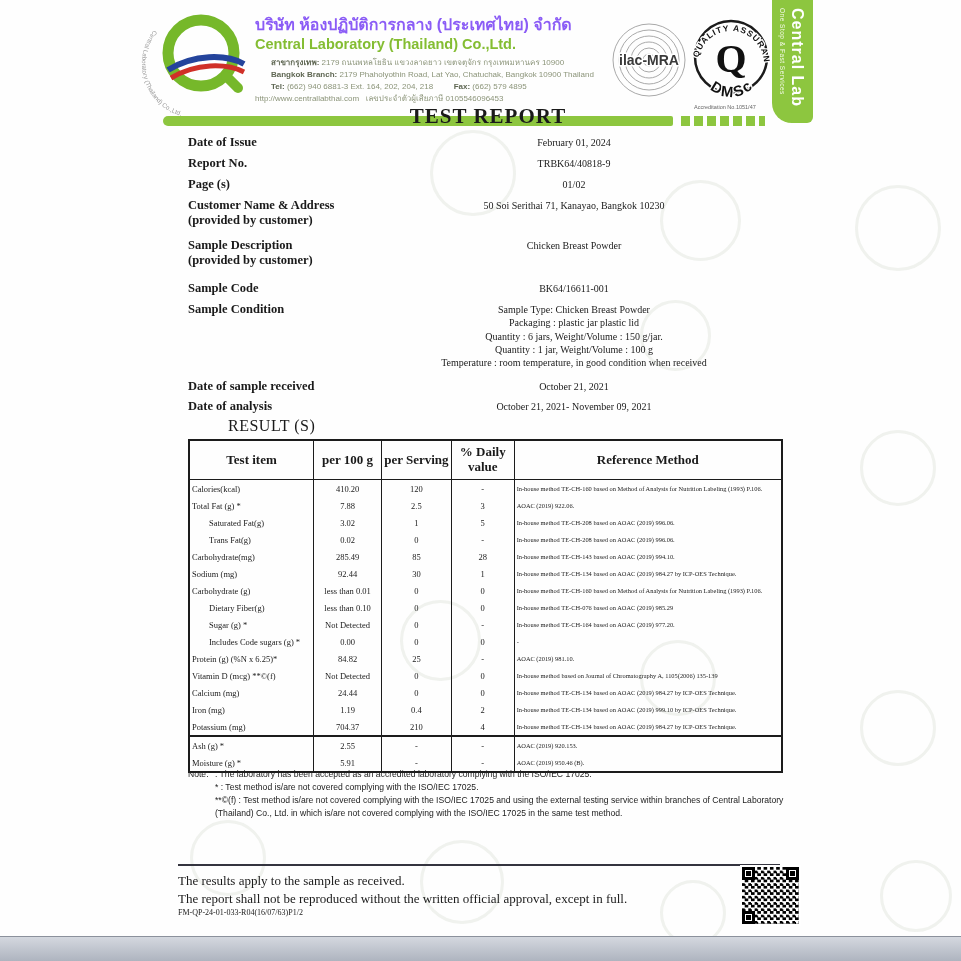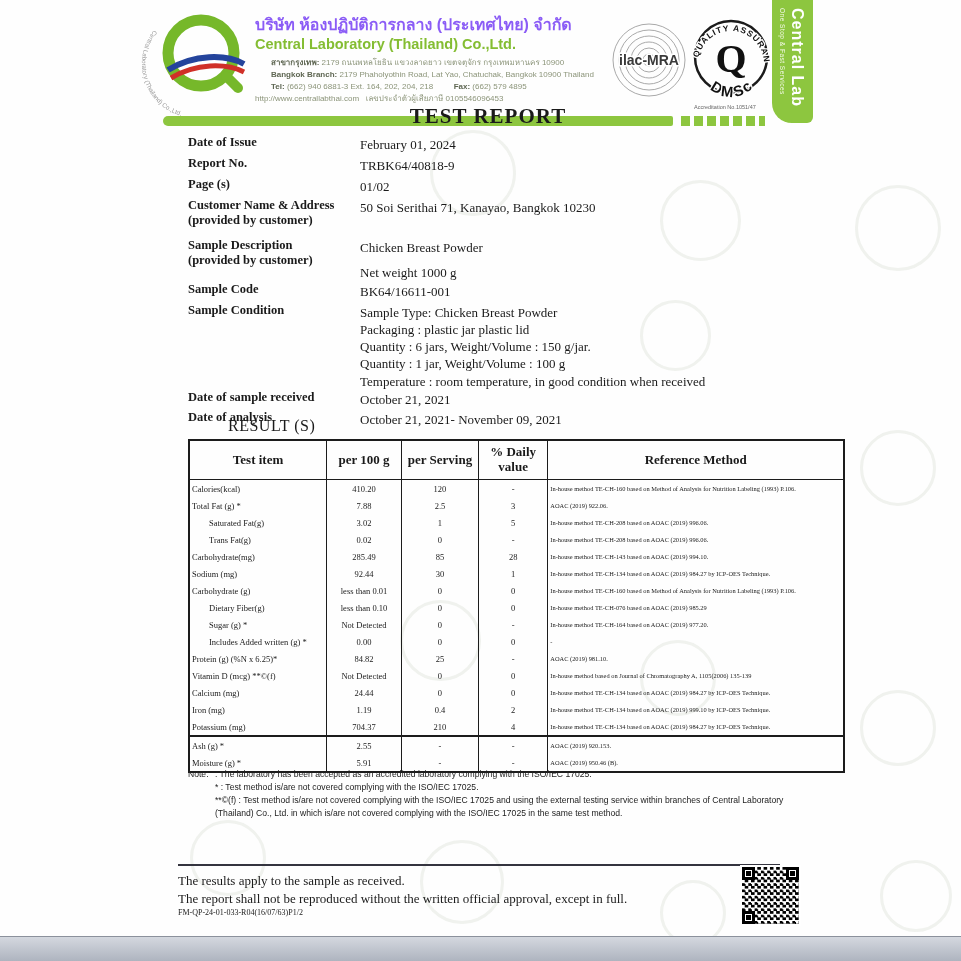--- a/index.html
+++ b/index.html
@@ -27,28 +27,28 @@
           font-weight:bold;color:#fff;letter-spacing:1px;}
   .gbar{position:absolute;left:163px;top:116px;width:510px;height:10px;background:#8dc63f;border-radius:5px 2px 2px 5px;}
   .gbar-dashes{position:absolute;left:681px;top:116px;width:84px;height:10px;
           background:repeating-linear-gradient(90deg,#8dc63f 0 9px,transparent 9px 13px);}
   
   .title{position:absolute;left:188px;top:104px;width:600px;text-align:center;font-size:21px;
          font-weight:bold;letter-spacing:1px;}
   .fields{position:absolute;left:188px;top:135px;width:600px;}
   .frow{display:flex;align-items:flex-start;}
   .flabel{width:172px;flex:none;font-weight:bold;font-size:12.5px;line-height:1.22;}
-  .fvalue{flex:1;font-size:13px;line-height:1.33;padding-top:1px;}
+  .fvalue{flex:1;font-size:10px;line-height:1.33;padding-top:1px;text-align:center;}
   .r-h21{min-height:21px}.r-h40{min-height:40px}.r-h43{min-height:43px}
   .r-h77{min-height:77px}.r-h20{min-height:20px}
   .r-h43 .vline+.vline{margin-top:8px;}
   
   .result{position:absolute;left:188px;top:417px;width:600px;}
   .result-h{font-size:16px;font-weight:normal;letter-spacing:.5px;margin-left:40px;}
-  table.res{border-collapse:collapse;width:657px;margin-top:4px;border:2px solid #1c1c1c;}
+  table.res{border-collapse:collapse;width:595px;margin-top:4px;border:2px solid #1c1c1c;}
   table.res th{border:1px solid #1c1c1c;font-size:13px;font-weight:bold;height:36px;
                line-height:1.12;padding:1px 2px;}
   table.res td{border-left:1px solid #1c1c1c;border-right:1px solid #1c1c1c;height:17px;
                padding:0 2px;vertical-align:middle;}
   td.c-item{font-size:8.5px;padding-left:7px;}
   tr.indent td.c-item{padding-left:19px;}
   td.c-num{font-size:8.5px;text-align:center;}
   td.c-ref{font-size:6.4px;padding-left:5px;color:#222;}
   tr.sep td{border-top:2px solid #1c1c1c;}
   
@@ -204,21 +204,20 @@
         </div>
       </div>
       <div class="frow r-h43">
         <div class="flabel">
           <div>Sample Description</div>
           <div>(provided by customer)</div>
         </div>
         <div class="fvalue">
 
         <div class="vline">Chicken Breast Powder</div>
-          <div class="vline">Net weight 1000 g</div>
         </div>
       </div>
       <div class="frow r-h21">
         <div class="flabel">
           <div>Sample Code</div>
           <div></div>
         </div>
         <div class="fvalue">
 
         <div class="vline">BK64/16611-001</div>
@@ -338,21 +337,21 @@
             <td class="c-ref">In-house method TE-CH-076 based on AOAC (2019) 985.29</td>
           </tr>
           <tr class="indent">
             <td class="c-item">Sugar (g) *</td>
             <td class="c-num">Not Detected</td>
             <td class="c-num">0</td>
             <td class="c-num">-</td>
             <td class="c-ref">In-house method TE-CH-164 based on AOAC (2019) 977.20.</td>
           </tr>
           <tr class="indent">
-            <td class="c-item">Includes Added written (g) *</td>
+            <td class="c-item">Includes Code sugars (g) *</td>
             <td class="c-num">0.00</td>
             <td class="c-num">0</td>
             <td class="c-num">0</td>
             <td class="c-ref">-</td>
           </tr>
           <tr>
             <td class="c-item">Protein (g) (%N x 6.25)*</td>
             <td class="c-num">84.82</td>
             <td class="c-num">25</td>
             <td class="c-num">-</td>

